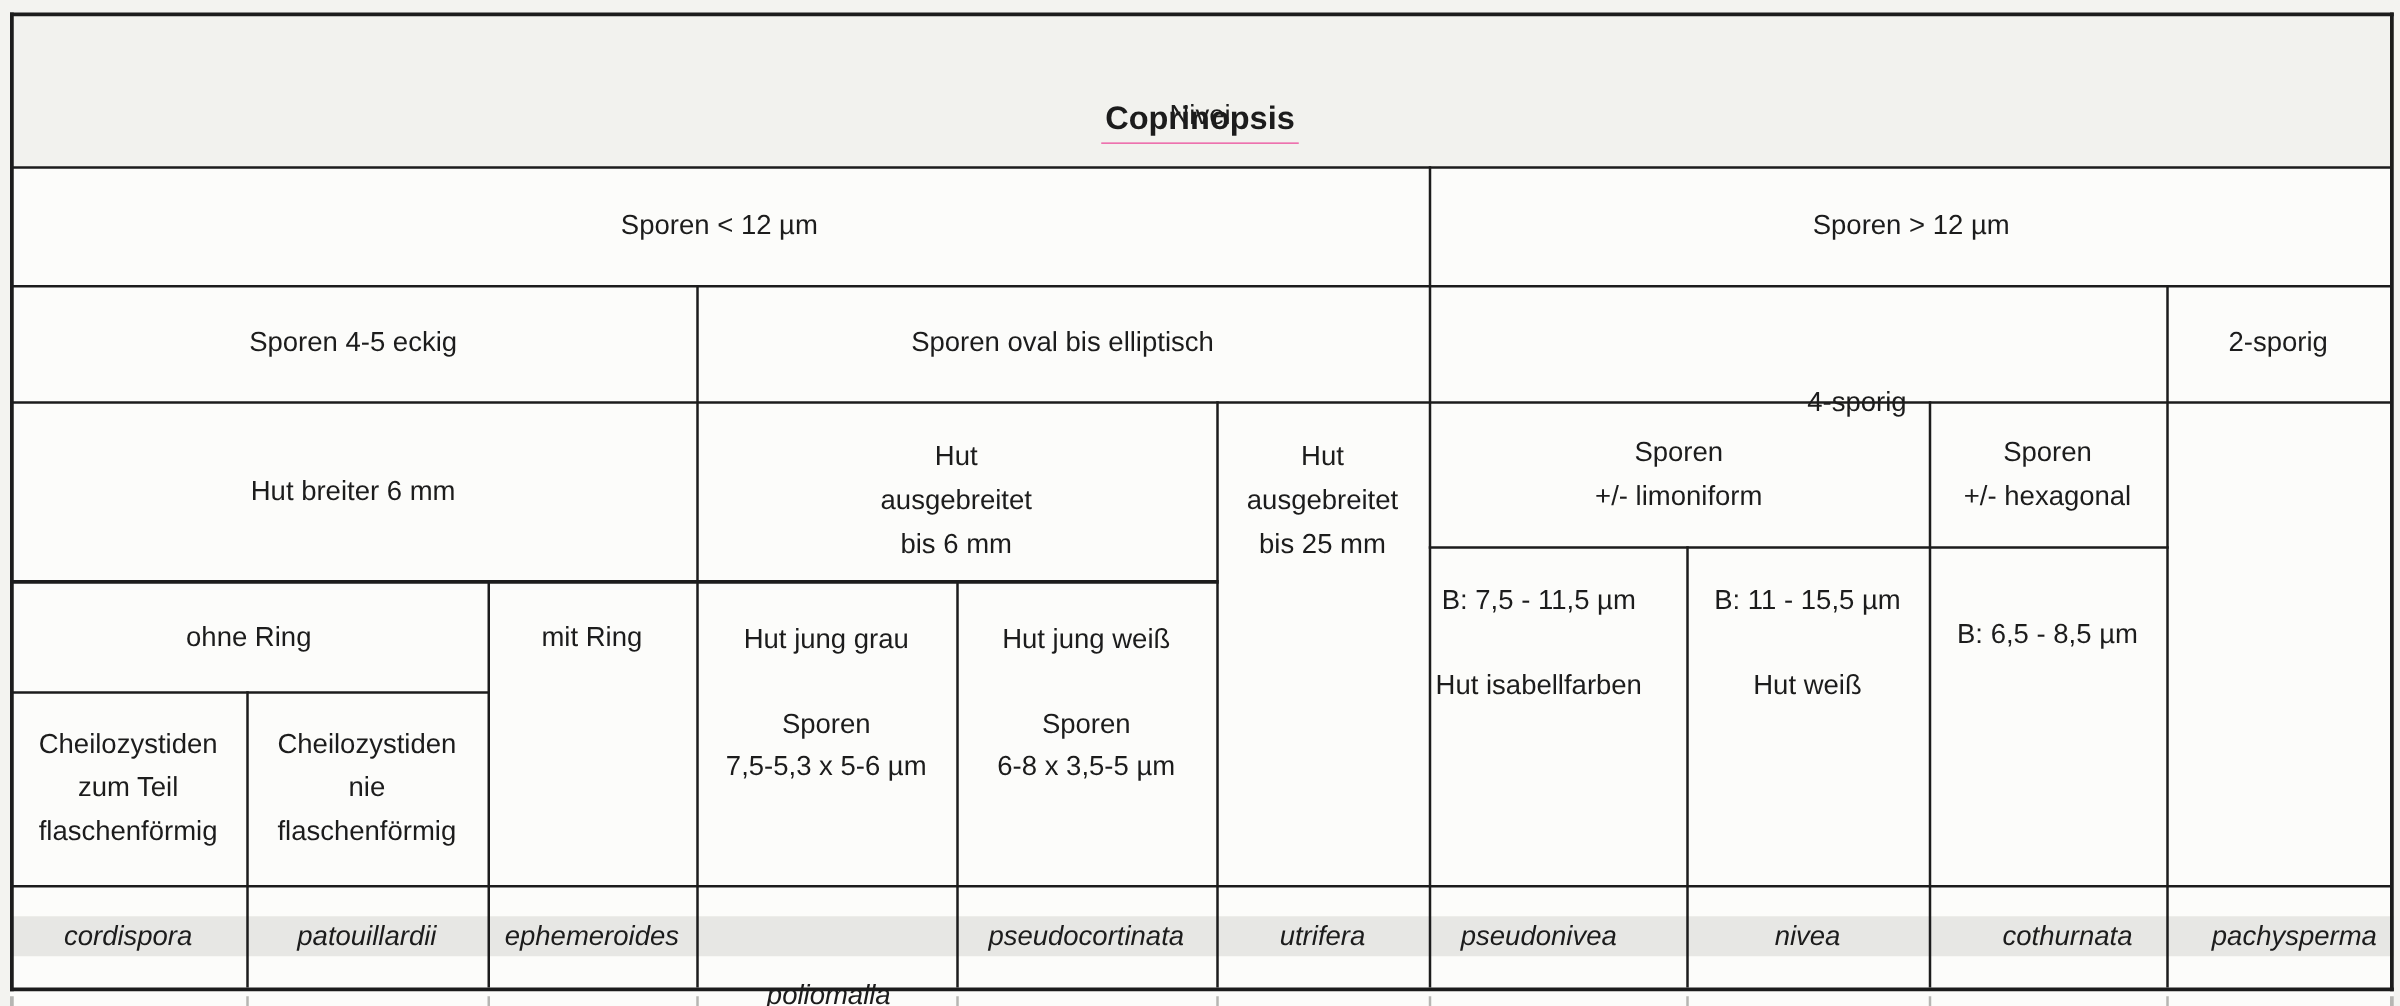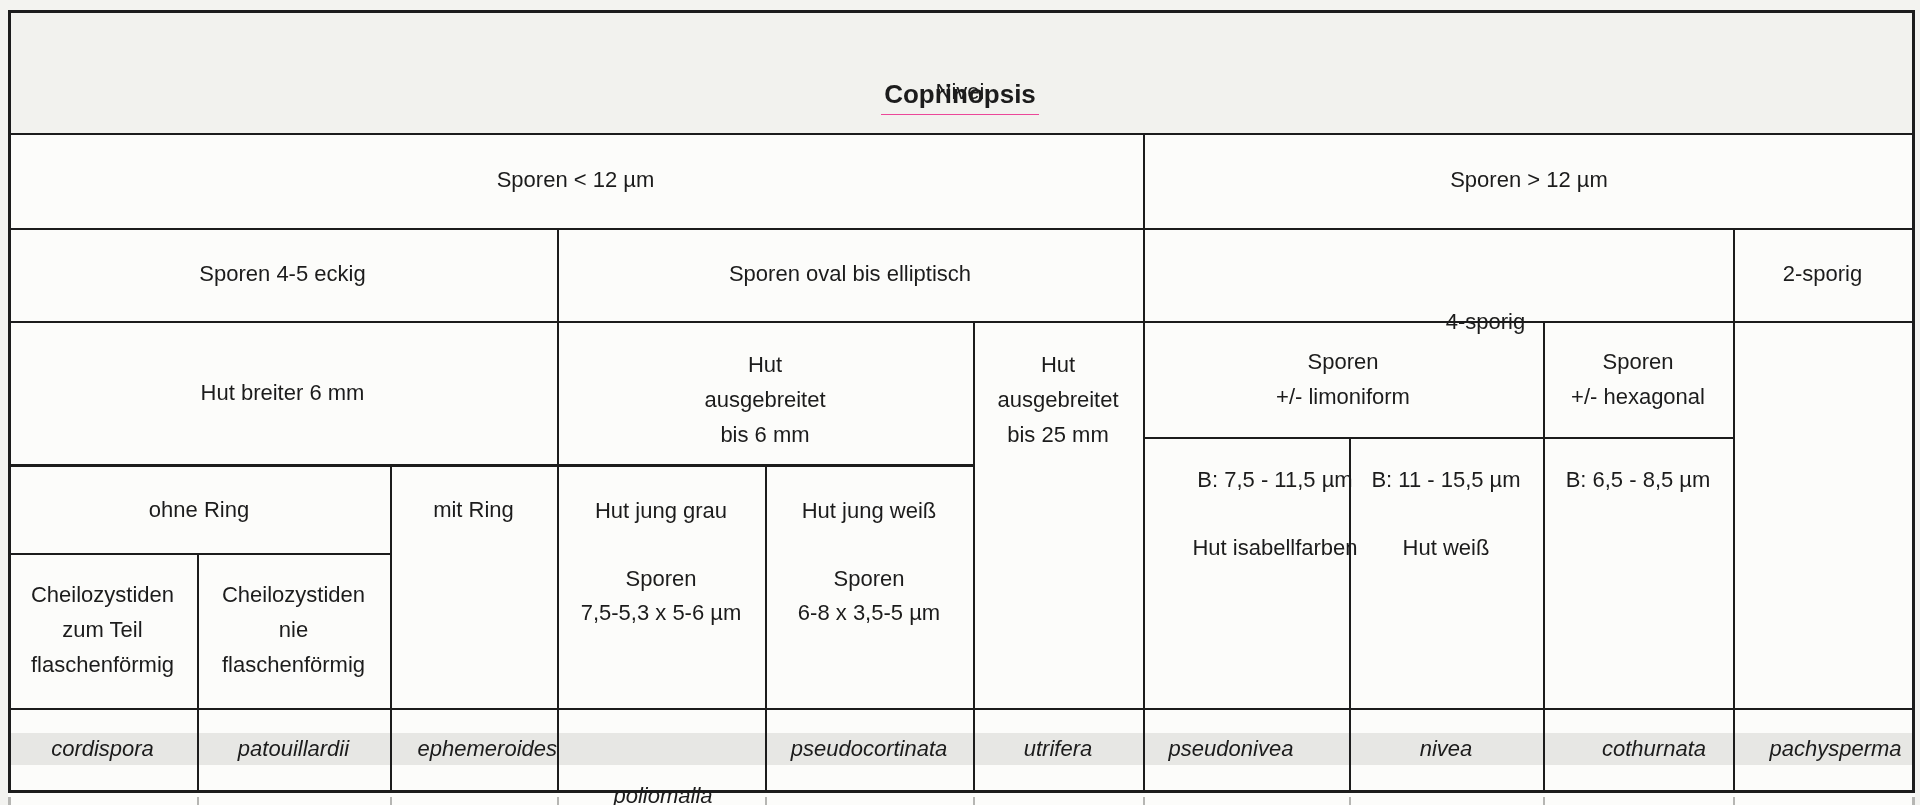--- a/index.html
+++ b/index.html
@@ -94,38 +94,38 @@
   <div class="txt" style="left:8px;top:492px;width:382px;">ohne Ring</div>
   <div class="txt" style="left:390px;top:492px;width:167px;">mit Ring</div>
   <div class="txt lh34" style="left:557px;top:494px;width:208px;">Hut jung grau
 
 Sporen
 7,5-5,3 x 5-6 µm</div>
   <div class="txt lh34" style="left:765px;top:494px;width:208px;">Hut jung weiß
 
 Sporen
 6-8 x 3,5-5 µm</div>
-  <div class="txt lh34" style="left:1143px;top:463px;width:176px;padding-left:44px;">B: 7,5 - 11,5 µm
+  <div class="txt lh34" style="left:1143px;top:463px;width:176px;">B: 7,5 - 11,5 µm
 
 Hut isabellfarben</div>
   <div class="txt lh34" style="left:1349px;top:463px;width:194px;">B: 11 - 15,5 µm
 
 Hut weiß</div>
-  <div class="txt lh34" style="left:1543px;top:463px;width:190px;">B: 6,5 - 8,5 µm</div>
+  <div class="txt lh34" style="left:1543px;top:490px;width:190px;">B: 6,5 - 8,5 µm</div>
 
   <div class="txt lh35" style="left:8px;top:577px;width:189px;">Cheilozystiden
 zum Teil
 flaschenförmig</div>
   <div class="txt lh35" style="left:197px;top:577px;width:193px;">Cheilozystiden
 nie
 flaschenförmig</div>
 
   <div class="txt species" style="left:8px;top:731px;width:189px;">cordispora</div>
   <div class="txt species" style="left:197px;top:731px;width:193px;">patouillardii</div>
-  <div class="txt species" style="left:390px;top:731px;width:167px;text-align:right;">ephemeroides</div>
+  <div class="txt species" style="left:390px;top:731px;width:167px;">ephemeroides</div>
   <div class="txt species" style="left:557px;top:731px;width:212px;margin-top:47px;">poliomalla</div>
   <div class="txt species" style="left:765px;top:731px;width:208px;">pseudocortinata</div>
   <div class="txt species" style="left:973px;top:731px;width:170px;">utrifera</div>
   <div class="txt species" style="left:1143px;top:731px;width:176px;">pseudonivea</div>
   <div class="txt species" style="left:1349px;top:731px;width:194px;">nivea</div>
   <div class="txt species" style="left:1543px;top:731px;width:190px;margin-left:16px;">cothurnata</div>
   <div class="txt species" style="left:1733px;top:731px;width:205px;">pachysperma</div>
 
 </div>
 

